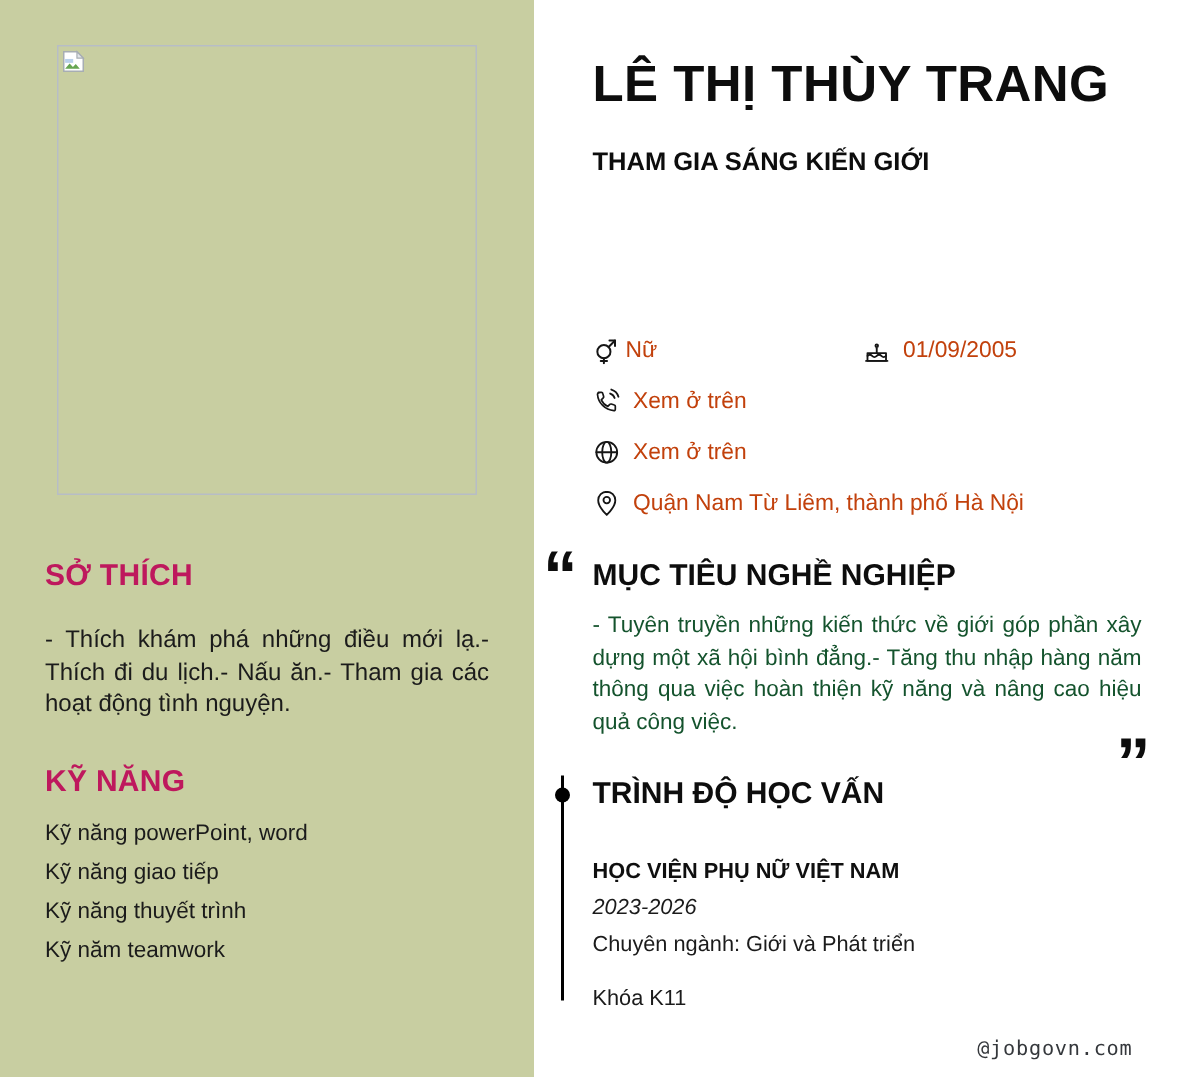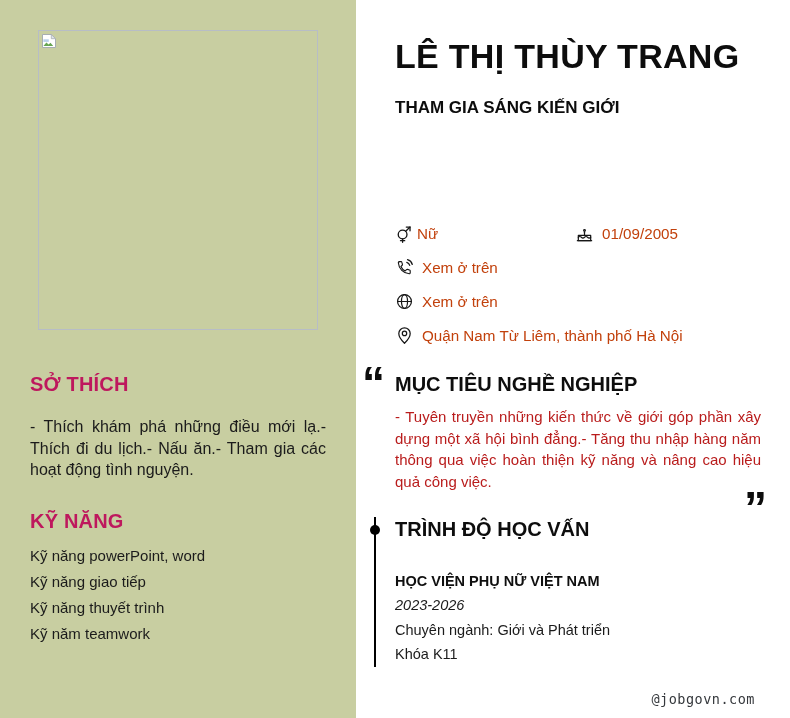--- a/index.html
+++ b/index.html
@@ -62,35 +62,35 @@
   .section-title { margin: 0; font-size: 20px; line-height: 24px; font-weight: 700; color: #0d0d0d; }
 
   .objective { position: relative; margin-top: 20px; }
   .quote-open {
     position: absolute; left: -33px; top: -12px;
     font-size: 46px; font-weight: 800; color: #0d0d0d; line-height: 1;
   }
   .objective-text {
     margin: 10px 0 0 0;
     font-size: 15px; line-height: 21.7px;
-    text-align: justify; color: #b91c1c;
+    text-align: justify; color: #14532d;
   }
   .quote-close {
     height: 30px; margin: -2px -6px 0 0;
     text-align: right;
     font-size: 46px; font-weight: 800; color: #0d0d0d; line-height: 34px;
   }
 
   .education { position: relative; margin-top: -4px; }
   .timeline-line { position: absolute; left: -21px; top: 0; width: 2px; height: 150px; background: #000; }
   .timeline-dot  { position: absolute; left: -25px; top: 8px; width: 10px; height: 10px; border-radius: 50%; background: #000; }
   .edu-school { margin-top: 32px; font-size: 14.5px; font-weight: 700; color: #0f0f0f; }
   .edu-period { margin-top: 8px;  font-size: 14.5px; font-style: italic; color: #1b1b1b; }
   .edu-major  { margin-top: 9px;  font-size: 14.5px; color: #1b1b1b; }
-  .edu-cohort { margin-top: 8px;  font-size: 14.5px; color: #1b1b1b; }
+  .edu-cohort { margin-top: 20px;  font-size: 14.5px; color: #1b1b1b; }
 
   .watermark {
     position: absolute; right: 35px; bottom: 11px;
     font-family: "DejaVu Sans Mono", monospace;
     font-size: 13.5px; color: #35383c; letter-spacing: 0.5px;
   }
 </style>
 </head>
 <body>
 

